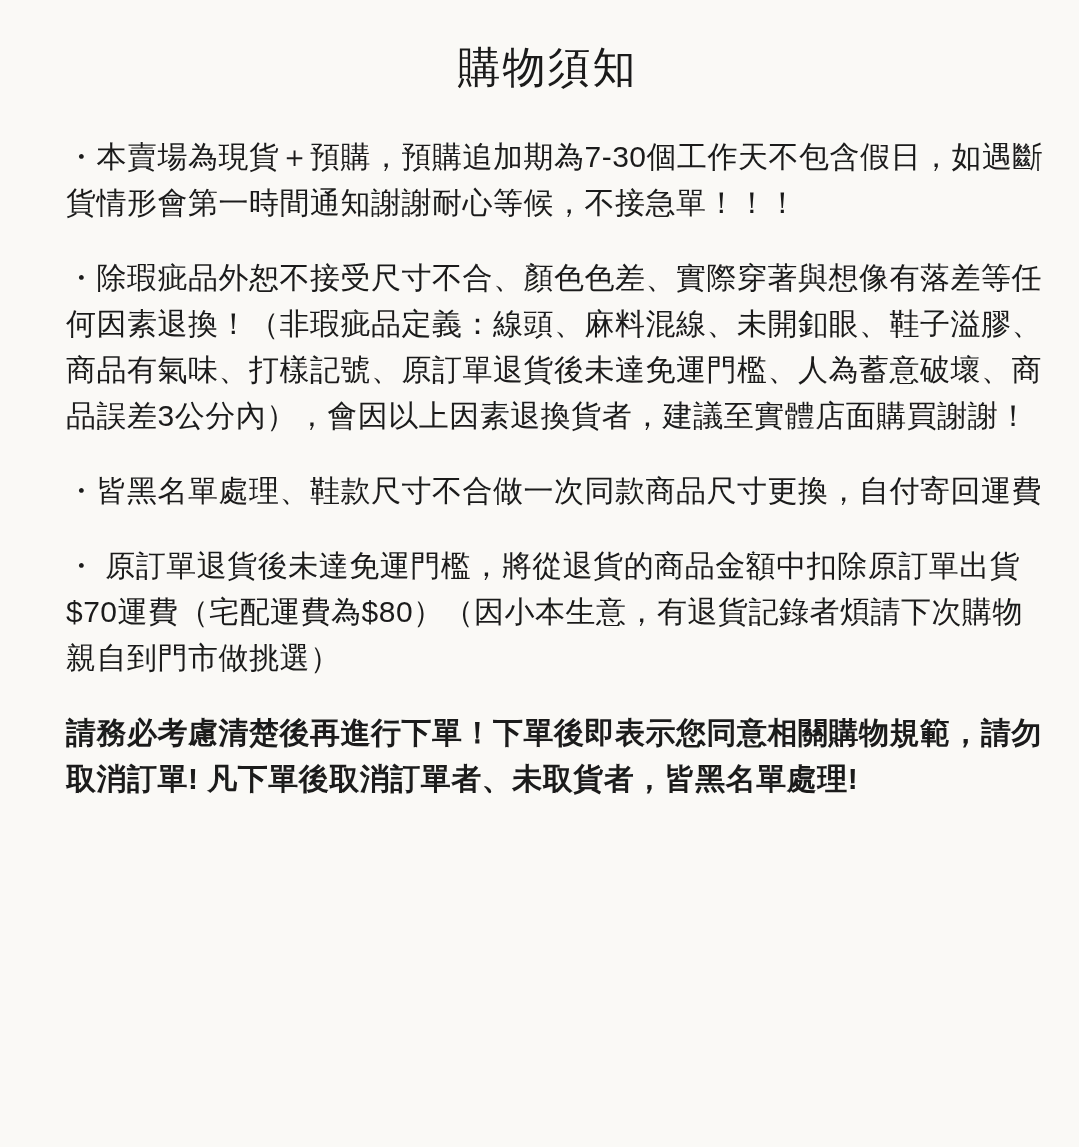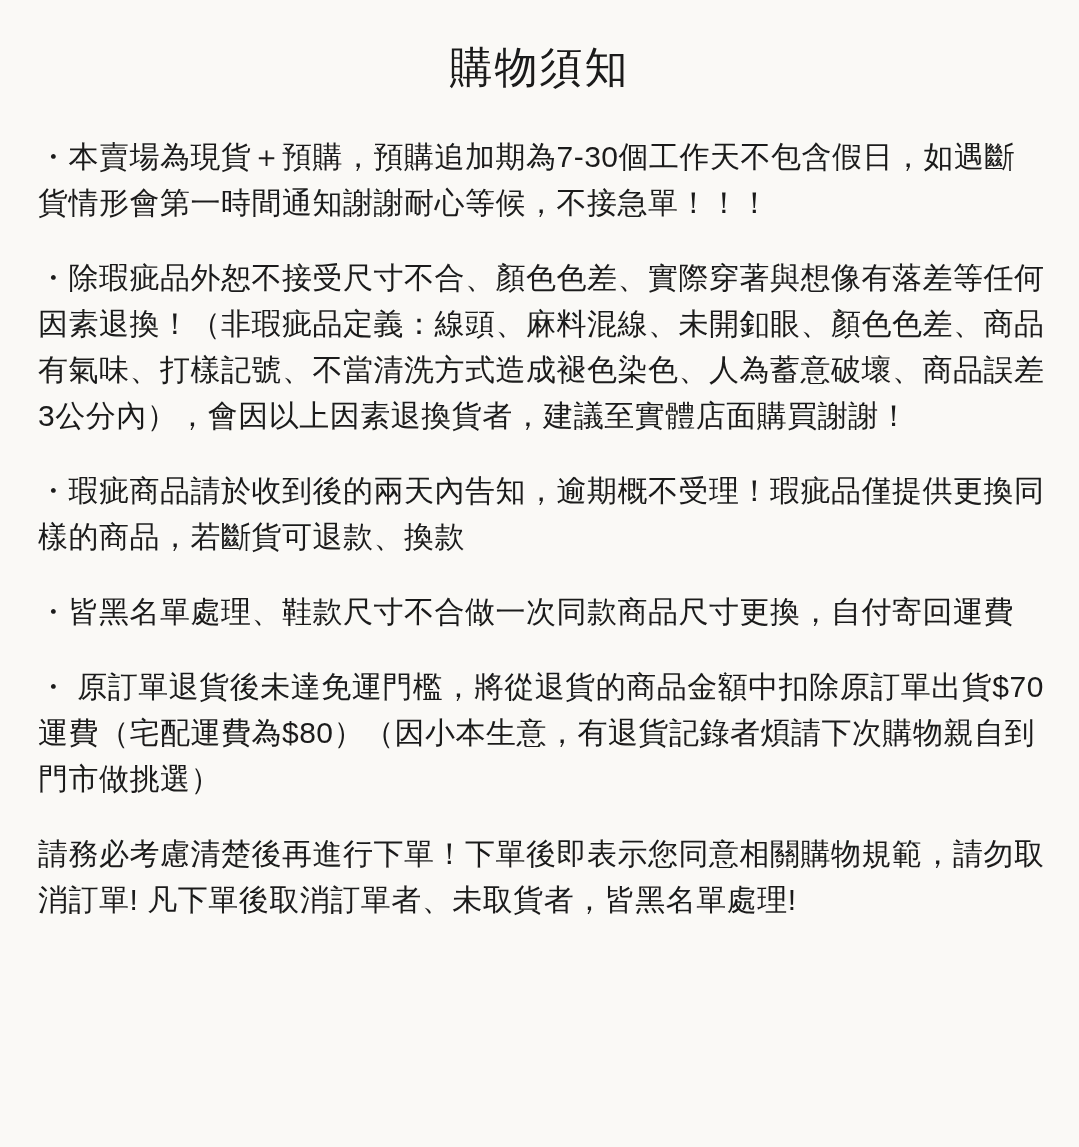--- a/index.html
+++ b/index.html
@@ -11,54 +11,54 @@
     height: 1147px;
     background: #faf9f6;
     color: #1b1b1b;
     font-family: "Liberation Sans", "DejaVu Sans", sans-serif;
     overflow: hidden;
   }
   .page {
     box-sizing: border-box;
     width: 1079px;
     height: 1147px;
-    padding: 40px 34px 30px 34px;
+    padding: 40px 34px 30px 50px;
   }
   .page-title {
     margin: 0 0 38px 0;
     text-align: center;
     font-size: 43px;
     font-weight: 500;
     line-height: 1.3;
     letter-spacing: 2px;
   }
   .notice-paragraph {
-    margin: 0 0 29px 4px;
+    margin: 0 0 29px 16px;
     font-size: 30px;
     line-height: 46px;
     font-weight: 400;
     letter-spacing: 0.5px;
     text-align: left;
     word-break: break-all;
   }
   .notice-paragraph:last-child {
     margin-bottom: 0;
+    font-weight: bold;
   }
 </style>
 </head>
 <body>
 
 <div class="page">
   <h1 class="page-title">購物須知</h1>
 
   <p class="notice-paragraph">・本賣場為現貨＋預購，預購追加期為7-30個工作天不包含假日，如遇斷貨情形會第一時間通知謝謝耐心等候，不接急單！！！</p>
 
-  <p class="notice-paragraph">・除瑕疵品外恕不接受尺寸不合、顏色色差、實際穿著與想像有落差等任何因素退換！（非瑕疵品定義：線頭、麻料混線、未開釦眼、顏色色差、商品有氣味、打樣記號、不當清洗方式造成褪色染色、人為蓄意破壞、商品誤差3公分內），會因以上因素退換貨者，建議至實體店面購買謝謝！</p>
+  <p class="notice-paragraph">・除瑕疵品外恕不接受尺寸不合、顏色色差、實際穿著與想像有落差等任何因素退換！（非瑕疵品定義：線頭、麻料混線、未開釦眼、鞋子溢膠、商品有氣味、打樣記號、原訂單退貨後未達免運門檻、人為蓄意破壞、商品誤差3公分內），會因以上因素退換貨者，建議至實體店面購買謝謝！</p>
 
 
-  <p class="notice-paragraph">・瑕疵商品請於收到後的兩天內告知，逾期概不受理！瑕疵品僅提供更換同樣的商品，若斷貨可退款、換款</p>
 
   <p class="notice-paragraph">・皆黑名單處理、鞋款尺寸不合做一次同款商品尺寸更換，自付寄回運費</p>
 
   <p class="notice-paragraph">・ 原訂單退貨後未達免運門檻，將從退貨的商品金額中扣除原訂單出貨$70運費（宅配運費為$80）（因小本生意，有退貨記錄者煩請下次購物親自到門市做挑選）</p>
 
   <p class="notice-paragraph">請務必考慮清楚後再進行下單！下單後即表示您同意相關購物規範，請勿取消訂單! 凡下單後取消訂單者、未取貨者，皆黑名單處理!</p>
 </div>
 
 </body></html>

